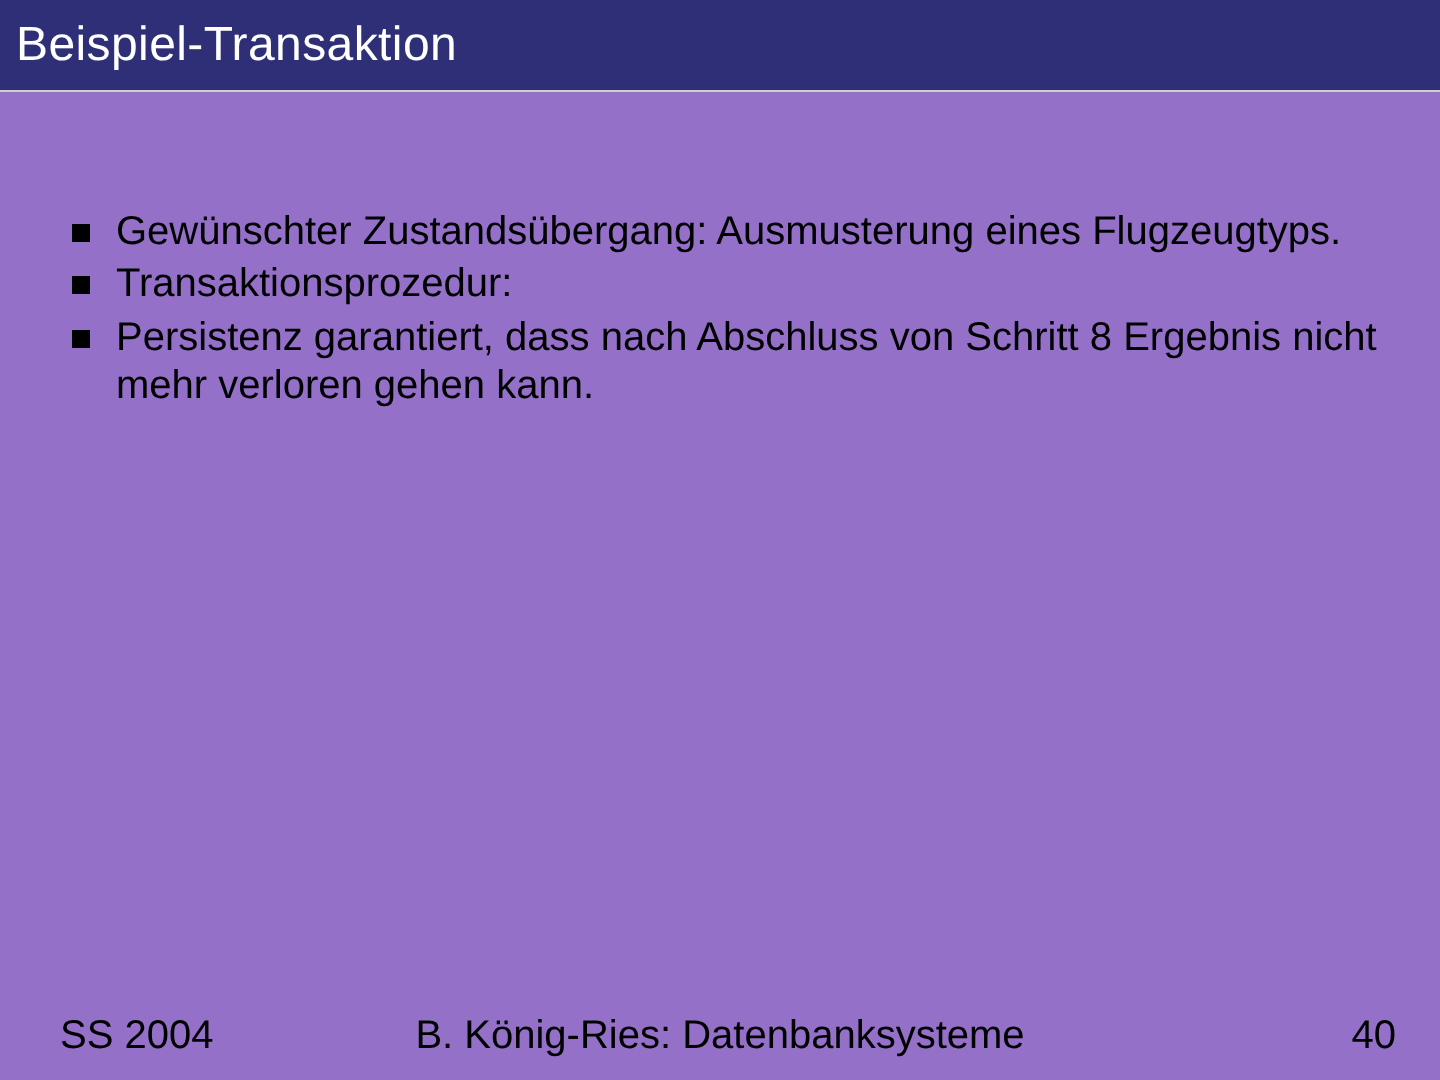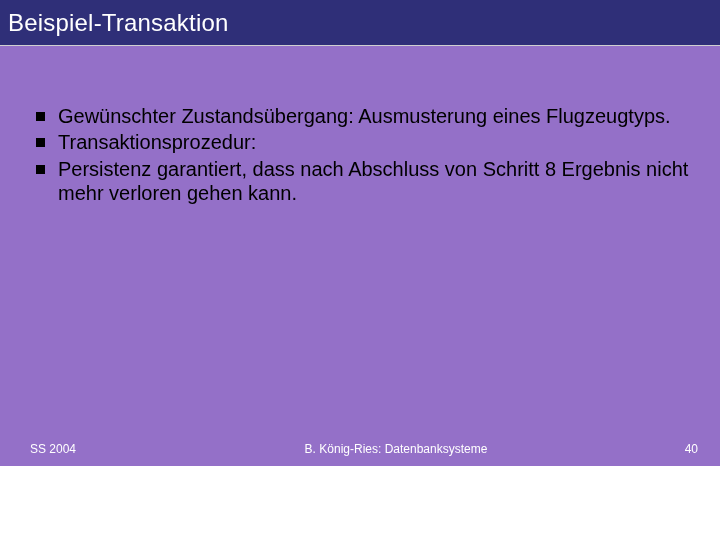--- a/index.html
+++ b/index.html
@@ -1,19 +1,19 @@
 <!DOCTYPE html>
 <html><head>
 <meta charset="utf-8">
 <style>
   * { margin: 0; padding: 0; box-sizing: border-box; }
   html, body { width: 720px; height: 540px; font-family: Arial, Helvetica, sans-serif; background: #fff; }
   .slide {
     width: 720px;
-    height: 466px;
+    height: 540px;
     background: #9470c8;
     position: relative;
     display: flex;
     flex-direction: column;
   }
   .title-bar {
     background: #2f2f78;
     height: 46px;
     display: flex;
     align-items: center;
@@ -66,28 +66,27 @@
   }
   .footer {
     position: absolute;
     left: 0;
     right: 0;
     bottom: 10px;
     display: flex;
     justify-content: space-between;
     align-items: center;
     padding: 0 22px 0 30px;
-    font-size: 12px;
-    color: #ffffff;
+    font-size: 20px;
+    color: #000000;
   }
   .footer .center {
     position: absolute;
     left: 50%;
     transform: translateX(-50%);
-    margin-left: 36px;
   }
 </style>
 </head>
 <body>
 
 <div class="slide">
 
   <div class="title-bar">
     <h1>Beispiel-Transaktion</h1>
   </div>

